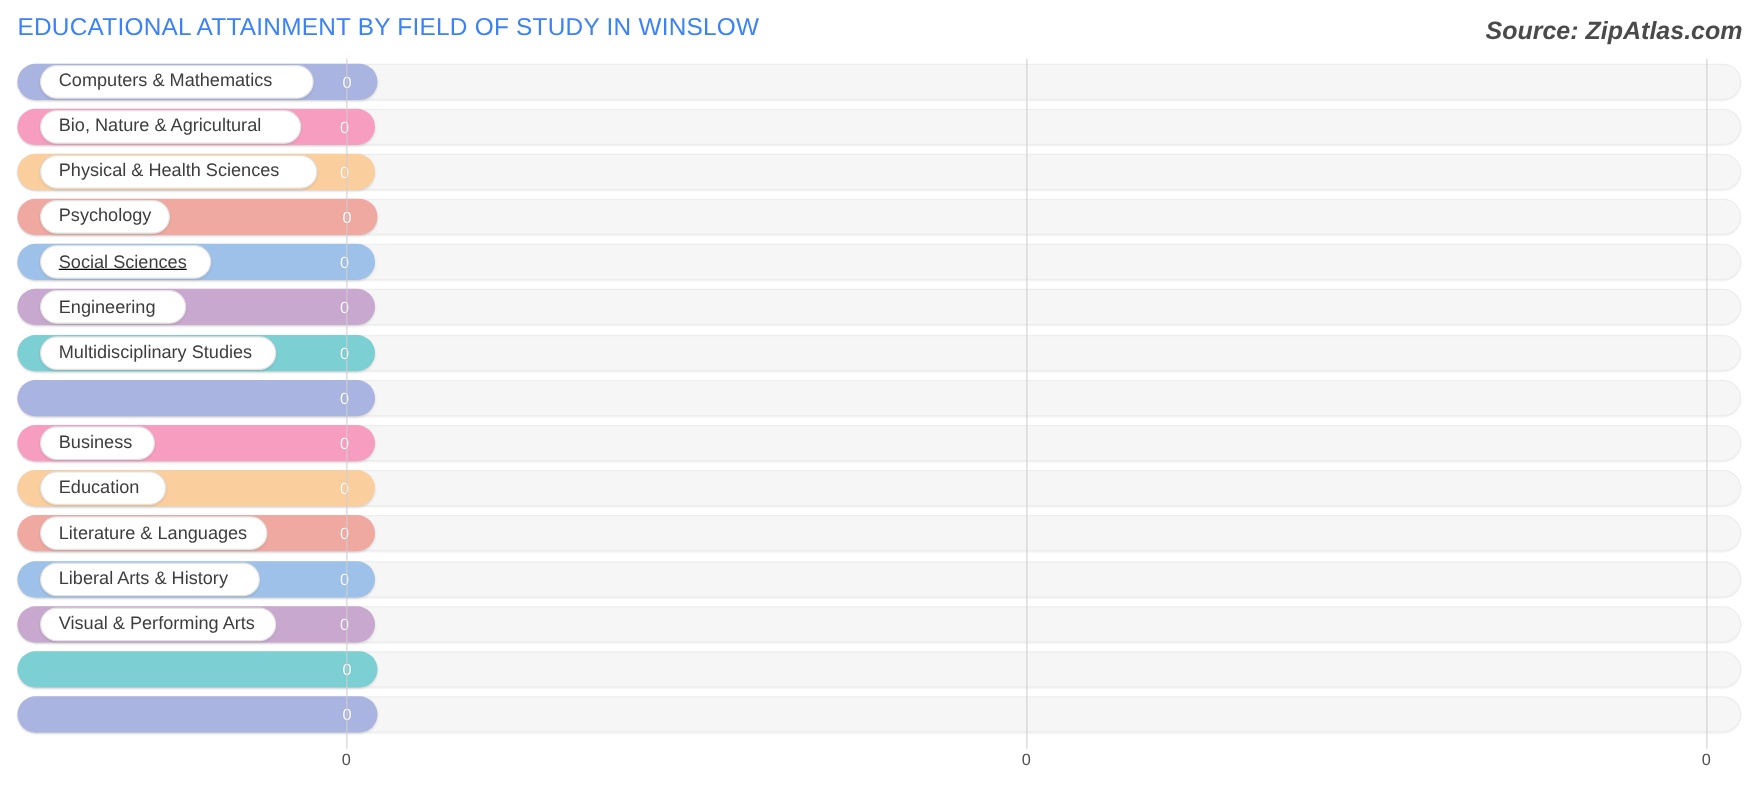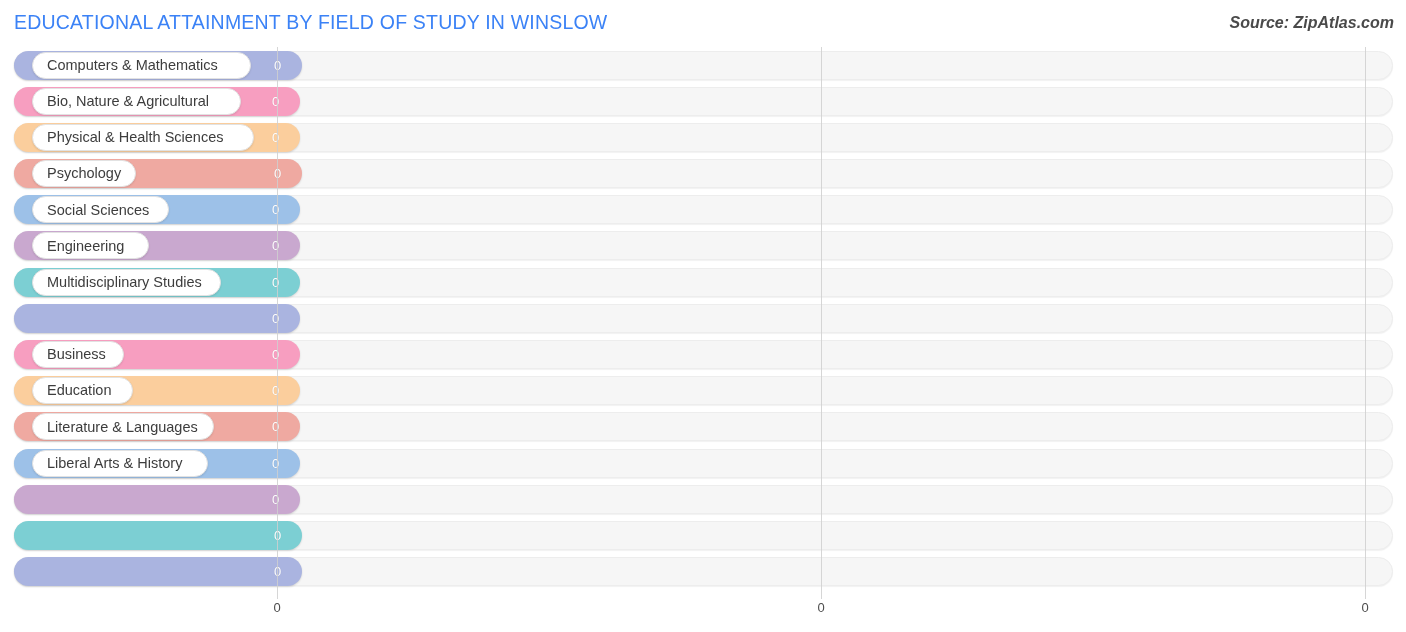--- a/index.html
+++ b/index.html
@@ -14,21 +14,21 @@
 
   
   .header{position:absolute;left:0;top:0;width:1406px;height:46px;}
   .chart-title{
     position:absolute;left:14px;top:11px;
     font-size:19.5px;letter-spacing:.2px;
     color:#3b82f6;font-weight:400;white-space:nowrap;
   }
   .source{
     position:absolute;right:12px;top:14px;
-    font-size:16px;font-style:italic;font-weight:bold;
+    font-size:20px;font-style:italic;font-weight:bold;
     color:#4a4a4a;white-space:nowrap;
   }
 
   
   .plot{position:absolute;left:0;top:47px;width:1406px;height:552px;}
   .gridlines{position:absolute;inset:0;pointer-events:none;z-index:4;}
   .gridline{position:absolute;top:0;bottom:0;width:1px;background:#cfcfcf;opacity:.85;}
 
   .rows{position:absolute;left:0;top:0;width:1406px;}
 
@@ -127,21 +127,21 @@
           <div class="track"></div>
           <div class="bar" style="width: 288px; background: rgb(239, 169, 161);"></div>
           <div class="pill" style="width: 104px;">
             <span class="pill-label">Psychology</span>
           </div>
           <div class="bar-value" style="left: 274px; top: 3.5px;">0</div>
         </div>
         <div class="row">
           <div class="track"></div>
           <div class="bar" style="width: 286px; background: rgb(157, 193, 232);"></div>
-          <div class="pill" style="width: 137px;">
+          <div class="pill" style="width: 137px; text-decoration: underline;">
             <span class="pill-label">Social Sciences</span>
           </div>
           <div class="bar-value" style="left: 272px; top: 3.5px;">0</div>
         </div>
         <div class="row">
           <div class="track"></div>
           <div class="bar" style="width: 286px; background: rgb(201, 168, 207);"></div>
           <div class="pill" style="width: 117px;">
             <span class="pill-label">Engineering</span>
           </div>
@@ -188,20 +188,23 @@
           <div class="track"></div>
           <div class="bar" style="width: 286px; background: rgb(157, 193, 232);"></div>
           <div class="pill" style="width: 176px;">
             <span class="pill-label">Liberal Arts &amp; History</span>
           </div>
           <div class="bar-value" style="left: 272px; top: 3.5px;">0</div>
         </div>
         <div class="row">
           <div class="track"></div>
           <div class="bar" style="width: 286px; background: rgb(201, 168, 207);"></div>
+          <div class="pill" style="width: 189px;">
+            <span class="pill-label">Visual &amp; Performing Arts</span>
+          </div>
           <div class="bar-value" style="left: 272px; top: 3.5px;">0</div>
         </div>
         <div class="row">
           <div class="track"></div>
           <div class="bar" style="width: 288px; background: rgb(124, 207, 211);"></div>
           <div class="bar-value" style="left: 274px; top: 3.5px;">0</div>
         </div>
         <div class="row">
           <div class="track"></div>
           <div class="bar" style="width: 288px; background: rgb(170, 180, 224);"></div>

